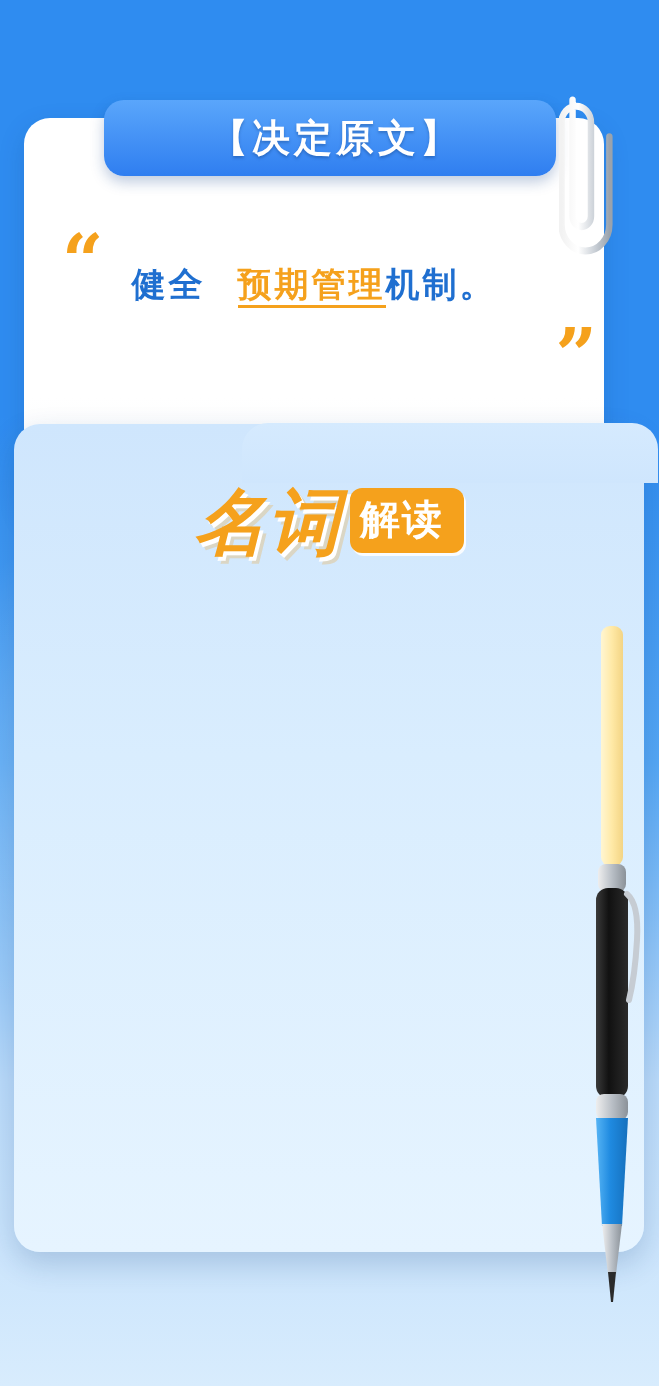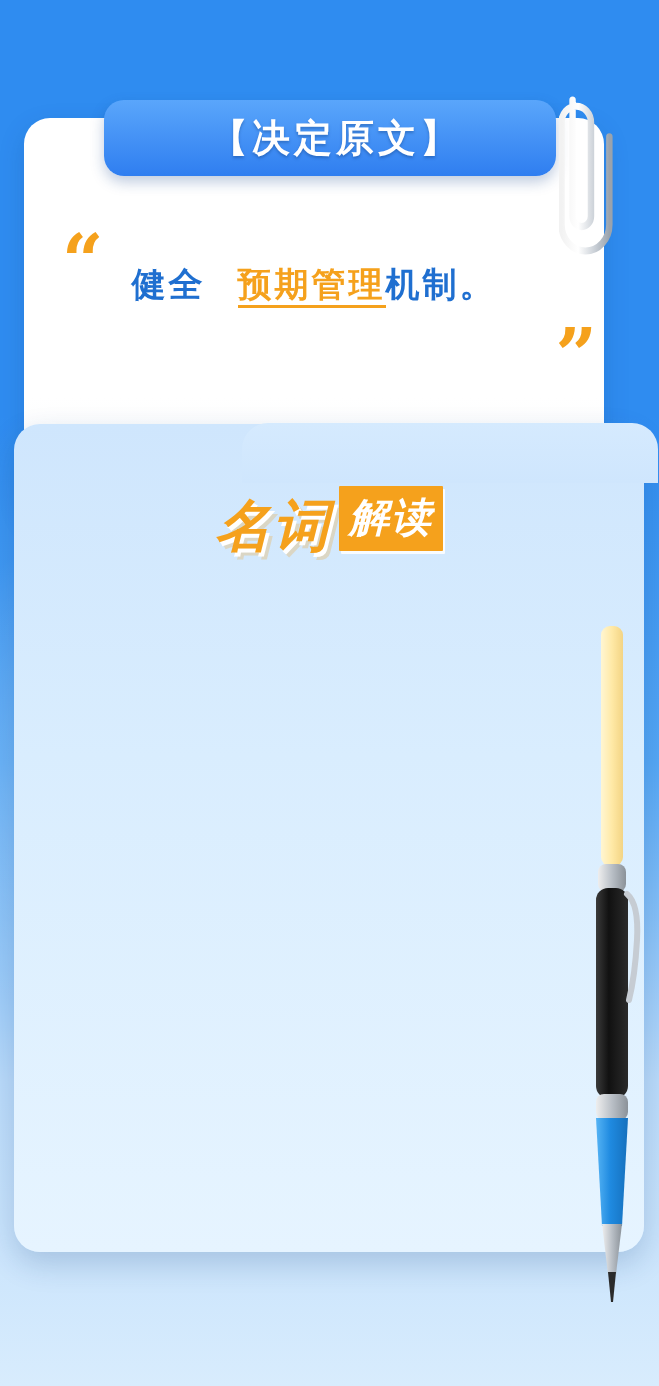--- a/index.html
+++ b/index.html
@@ -141,39 +141,38 @@
 
   .title-block {
     position: absolute;
     left: 0;
     right: 0;
     top: 62px;
     text-align: center;
   }
   .title-main {
     display: inline-block;
-    font-size: 56px;
+    font-size: 72px;
     font-weight: bold;
     letter-spacing: 2px;
     color: #f5a11c;
     text-shadow: 3px 4px 0 #ffffff, 6px 7px 0 rgba(245,161,28,0.25);
     font-style: italic;
     line-height: 1;
   }
   .title-badge {
     display: inline-block;
     vertical-align: 14px;
     margin-left: 8px;
     background: #f5a11c;
     color: #ffffff;
     font-size: 40px;
     font-weight: bold;
-    font-style: italic;
-    padding: 4px 10px 6px 10px;
-    border-radius: 1px;
+    padding: 4px 20px 6px 10px;
+    border-radius: 12px;
     letter-spacing: 2px;
     box-shadow: 2px 3px 0 rgba(255,255,255,0.85);
   }
   .title-sub {
     margin-top: 12px;
     font-size: 19px;
     font-style: italic;
     color: #ffffff;
     letter-spacing: 1px;
     text-shadow: 0 1px 2px rgba(30,90,160,0.35);

